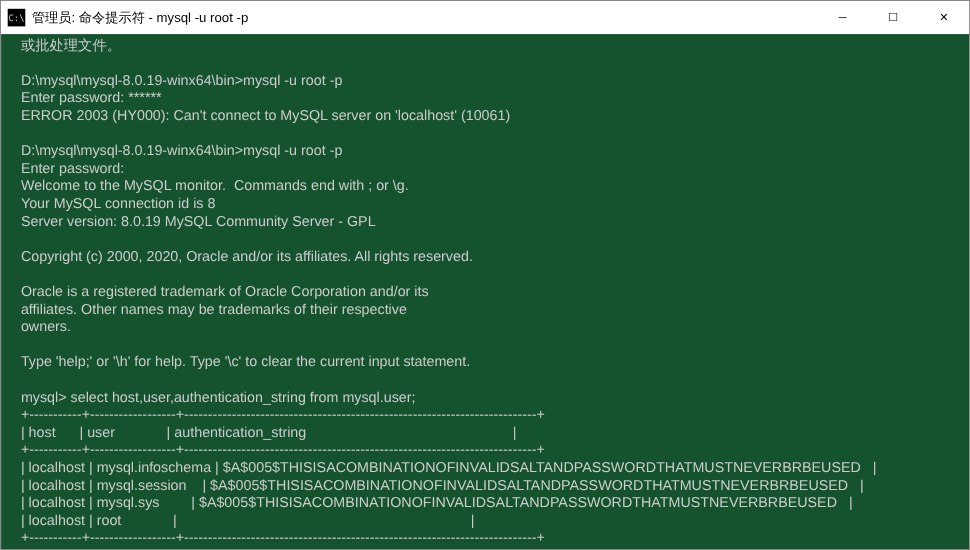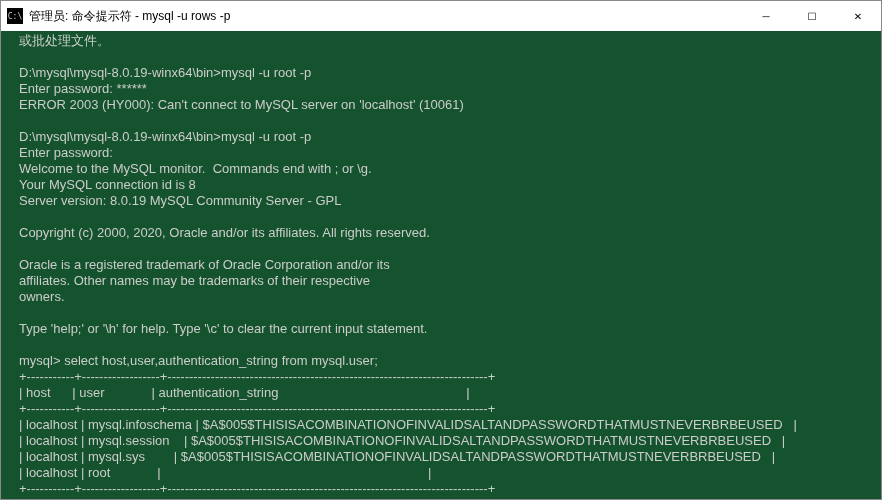--- a/index.html
+++ b/index.html
@@ -60,21 +60,21 @@
   }
   ::-webkit-scrollbar { width: 16px; }
   ::-webkit-scrollbar-track { background: #f0f0f0; }
   ::-webkit-scrollbar-thumb { background: #ccc; }
 </style>
 </head>
 <body>
 
 <div class="titlebar">
   <span class="icon">C:\</span>
-  <span class="title-text">管理员: 命令提示符 - mysql  -u rows -p</span>
+  <span class="title-text">管理员: 命令提示符 - mysql  -u root -p</span>
   <div class="win-controls">
     <div class="win-btn">─</div>
     <div class="win-btn">☐</div>
     <div class="win-btn close">✕</div>
   </div>
 </div>
 
 <div class="terminal" id="terminal">或批处理文件。
 
 D:\mysql\mysql-8.0.19-winx64\bin&gt;mysql -u root -p

